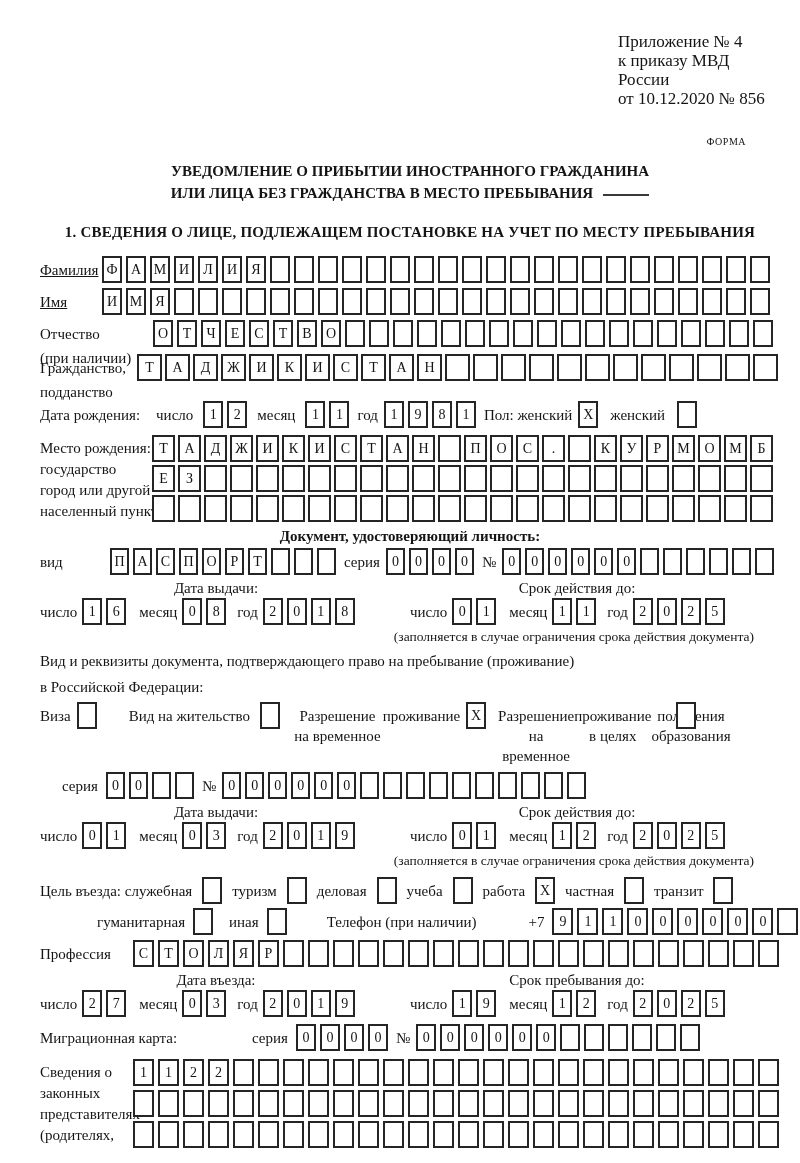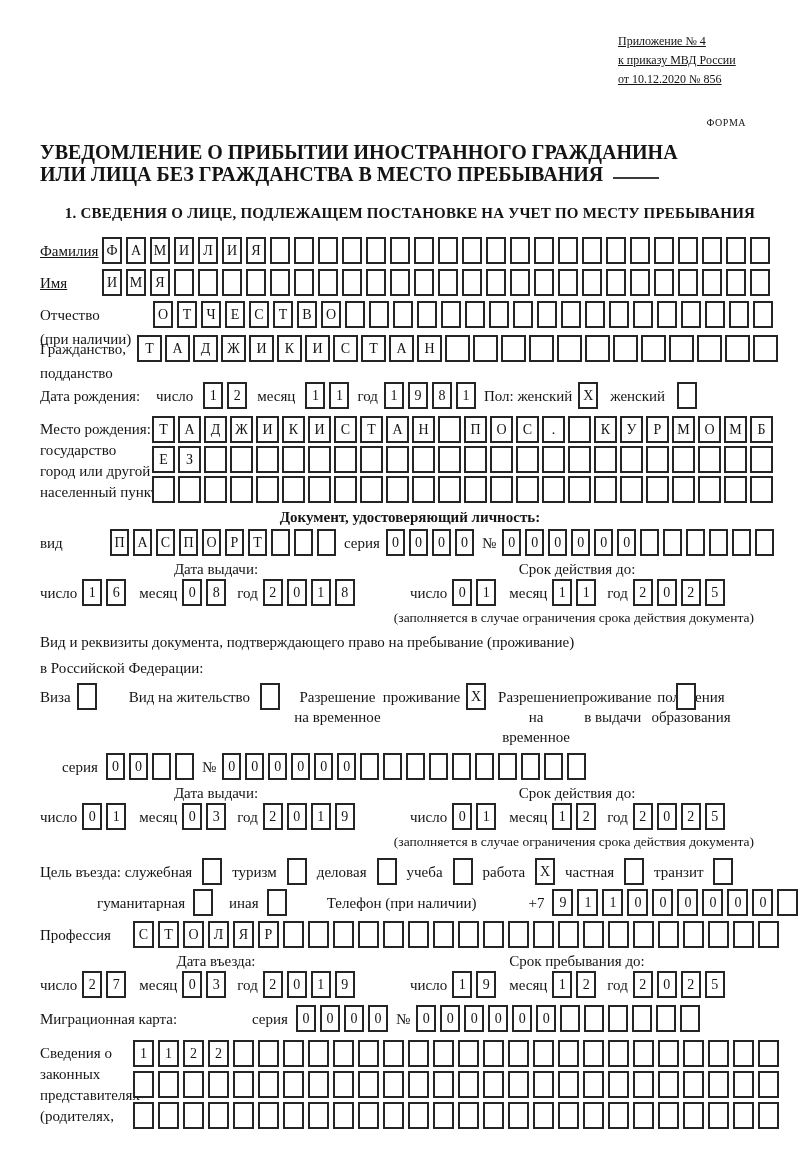--- a/index.html
+++ b/index.html
@@ -1,26 +1,26 @@
 <!DOCTYPE html>
 <html><head>
 <meta charset="utf-8">
 <style>
   html,body{margin:0;padding:0;background:#fff;}
   body{width:800px;height:1163px;overflow:hidden;color:#141414;
        font-family:"Liberation Serif","DejaVu Serif",serif;font-size:15px;}
   .page{padding:32px 20px 0 40px;position:relative;}
 
   
-  .appendix{margin-left:578px;font-size:12px;line-height:19px;text-decoration:underline;}
+  .appendix{margin-left:578px;font-size:17px;line-height:19px;}
   .revision{margin-top:5px;}
   .forma{font-weight:normal;text-align:right;padding-right:34px;margin-top:28px;font-size:10px;letter-spacing:.5px;}
 
   
-  .title{font-weight:bold;font-size:20px;line-height:22px;margin-top:13px;}
+  .title{text-align:center;font-weight:bold;font-size:15px;line-height:22px;margin-top:13px;}
   .blank-underline{display:inline-block;width:46px;height:2px;background:#3a3a3a;margin-left:10px;vertical-align:2px;}
   .s1{font-weight:bold;font-size:15px;text-align:center;margin-top:20px;letter-spacing:.2px;}
 
   
   .row{display:flex;align-items:flex-start;margin-top:4px;}
   .lbl{line-height:28px;white-space:nowrap;}
   .stack{display:flex;flex-direction:column;}
   .stack .l{line-height:21px;white-space:nowrap;}
   .stack.clip{height:28px;}
   .stack.clip .l:first-child{line-height:28px;}
@@ -435,21 +435,21 @@
       </span>
     <div class="cb-col gap12" style="width:168px;">
       <span>Разрешение на временное</span>
       <span>проживание</span>
     </div>
     <span class="cells gap6">
         <span class="cell">X</span>
       </span>
     <div class="cb-col gap12" style="width:170px;">
       <span>Разрешение на временное</span>
-      <span>проживание в выдачи</span>
+      <span>проживание в целях</span>
       <span>получения образования</span>
     </div>
     <span class="cells gap8">
         <span class="cell"></span>
       </span>
   </div>
 
   <div class="row" style="margin-top:6px;">
     <span class="lbl" style="margin-left:22px;">серия</span>
     <span class="cells c23 gap8">

